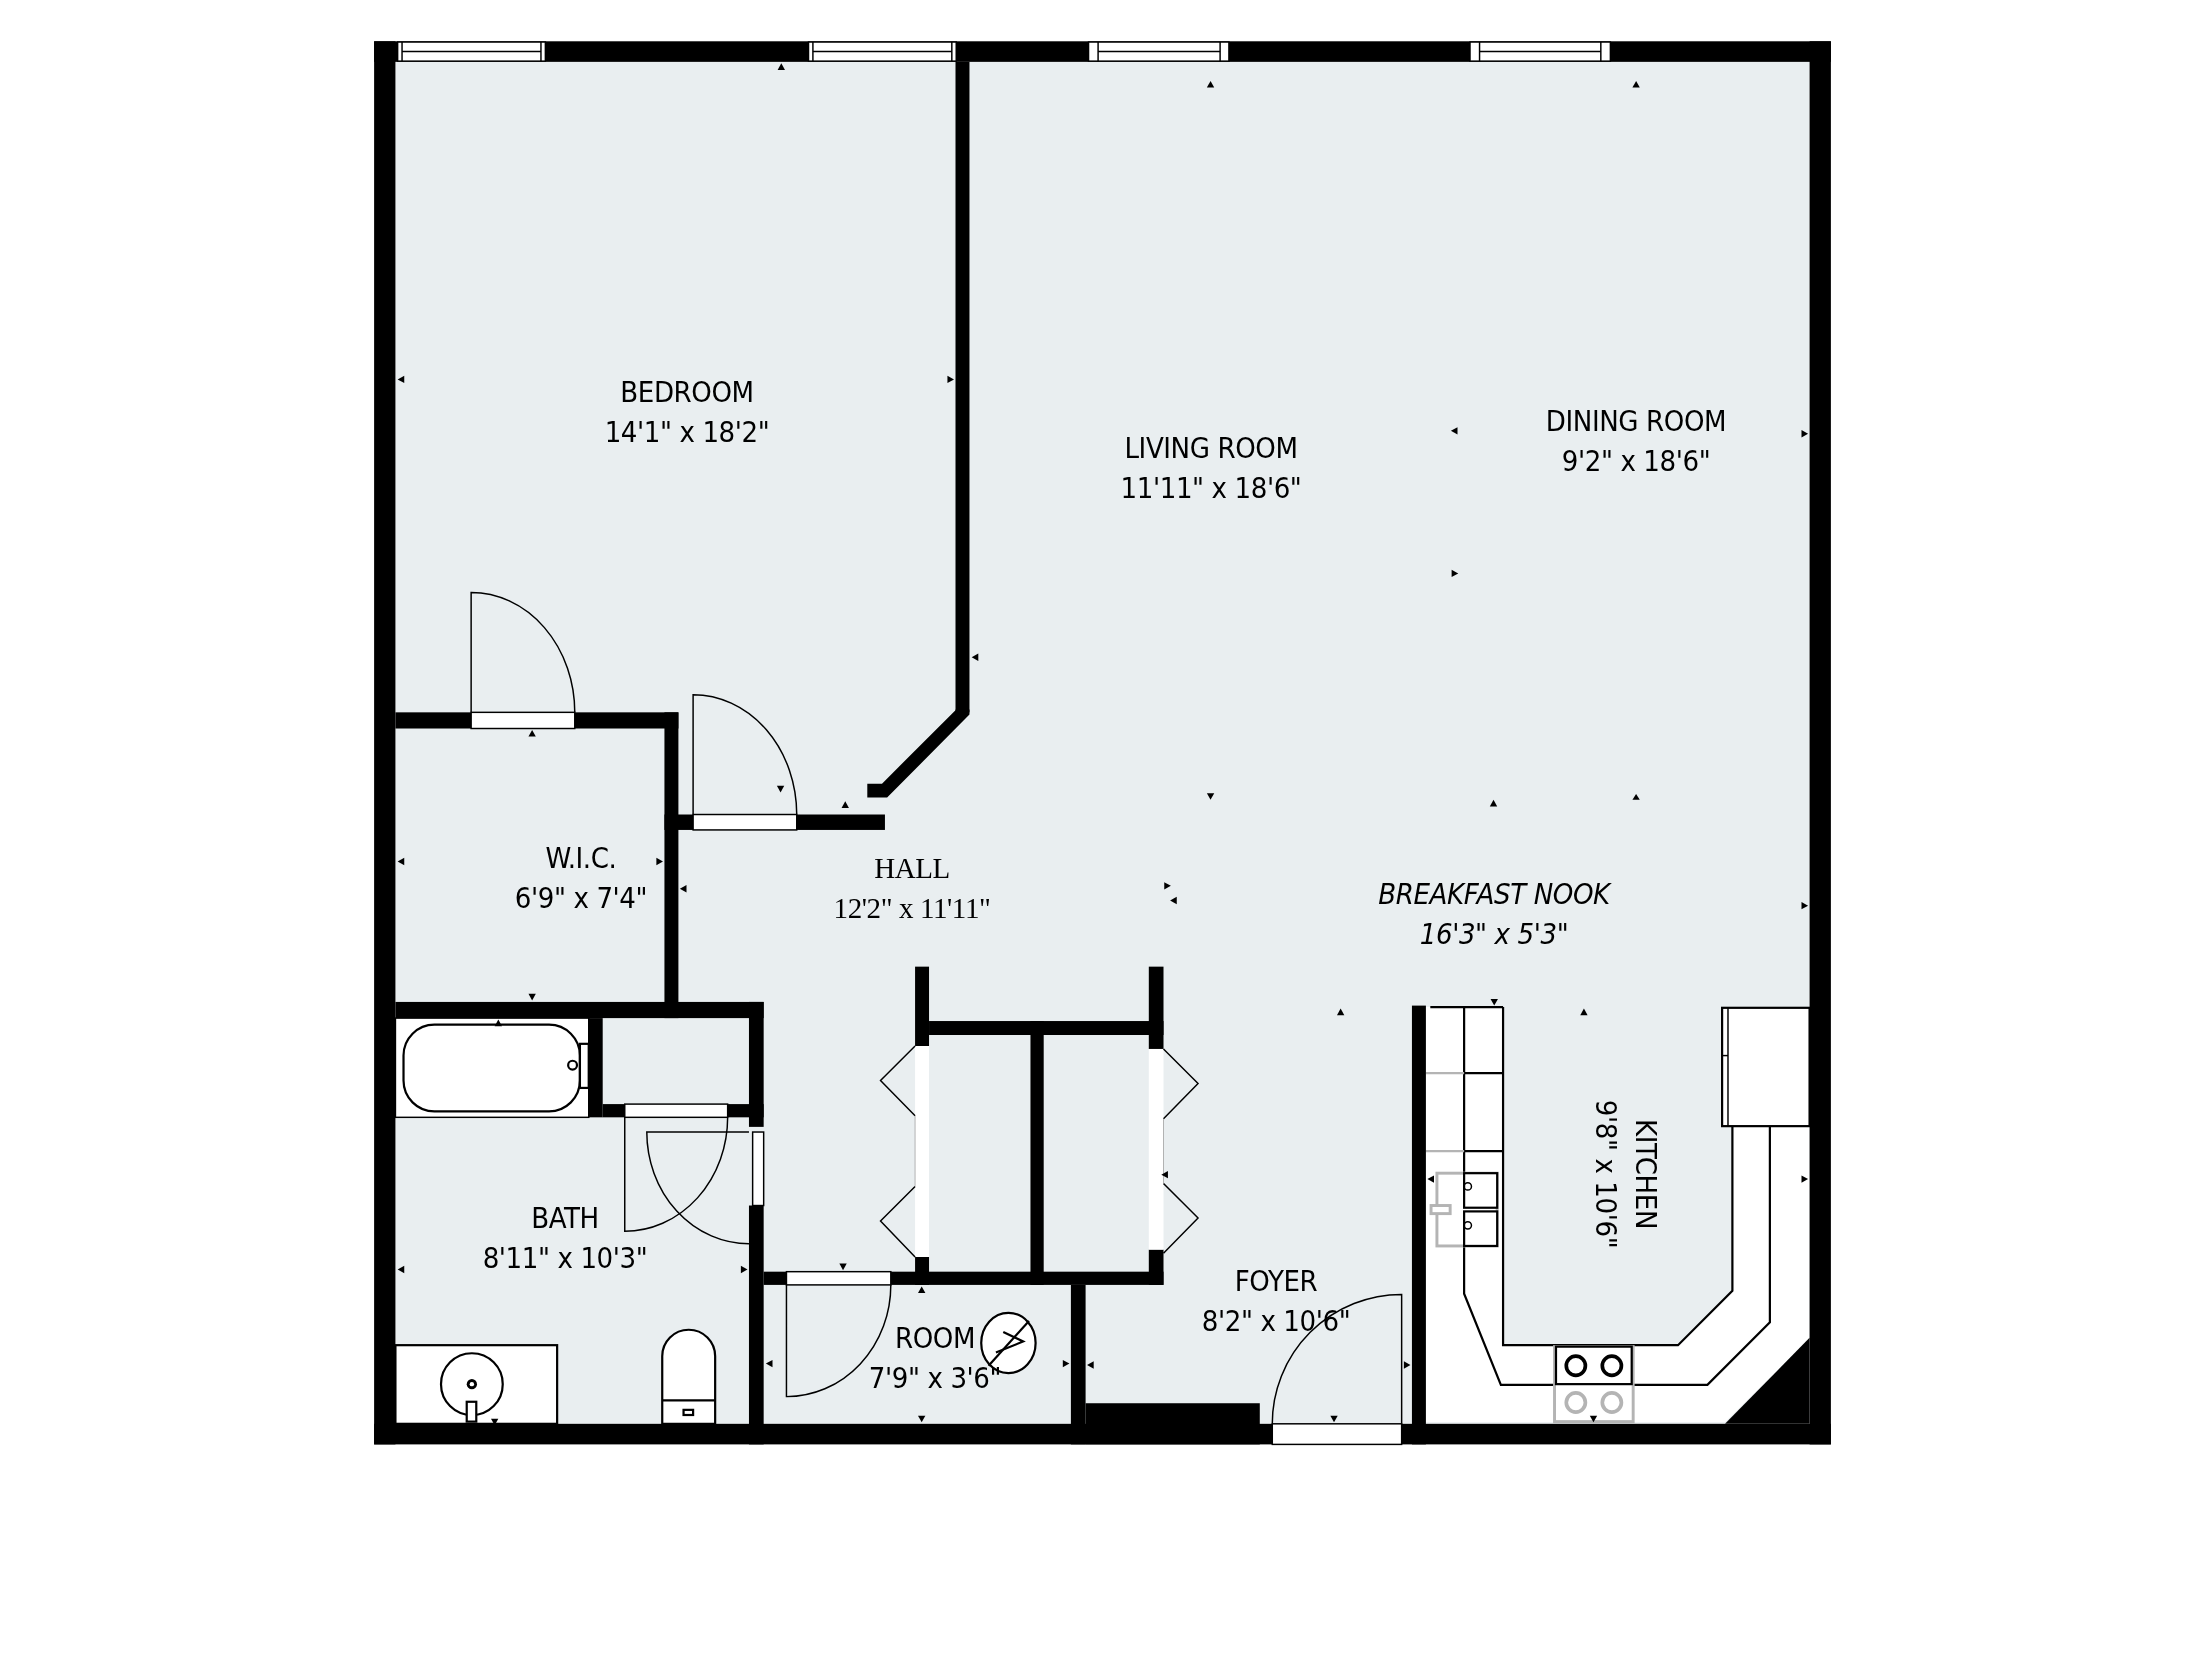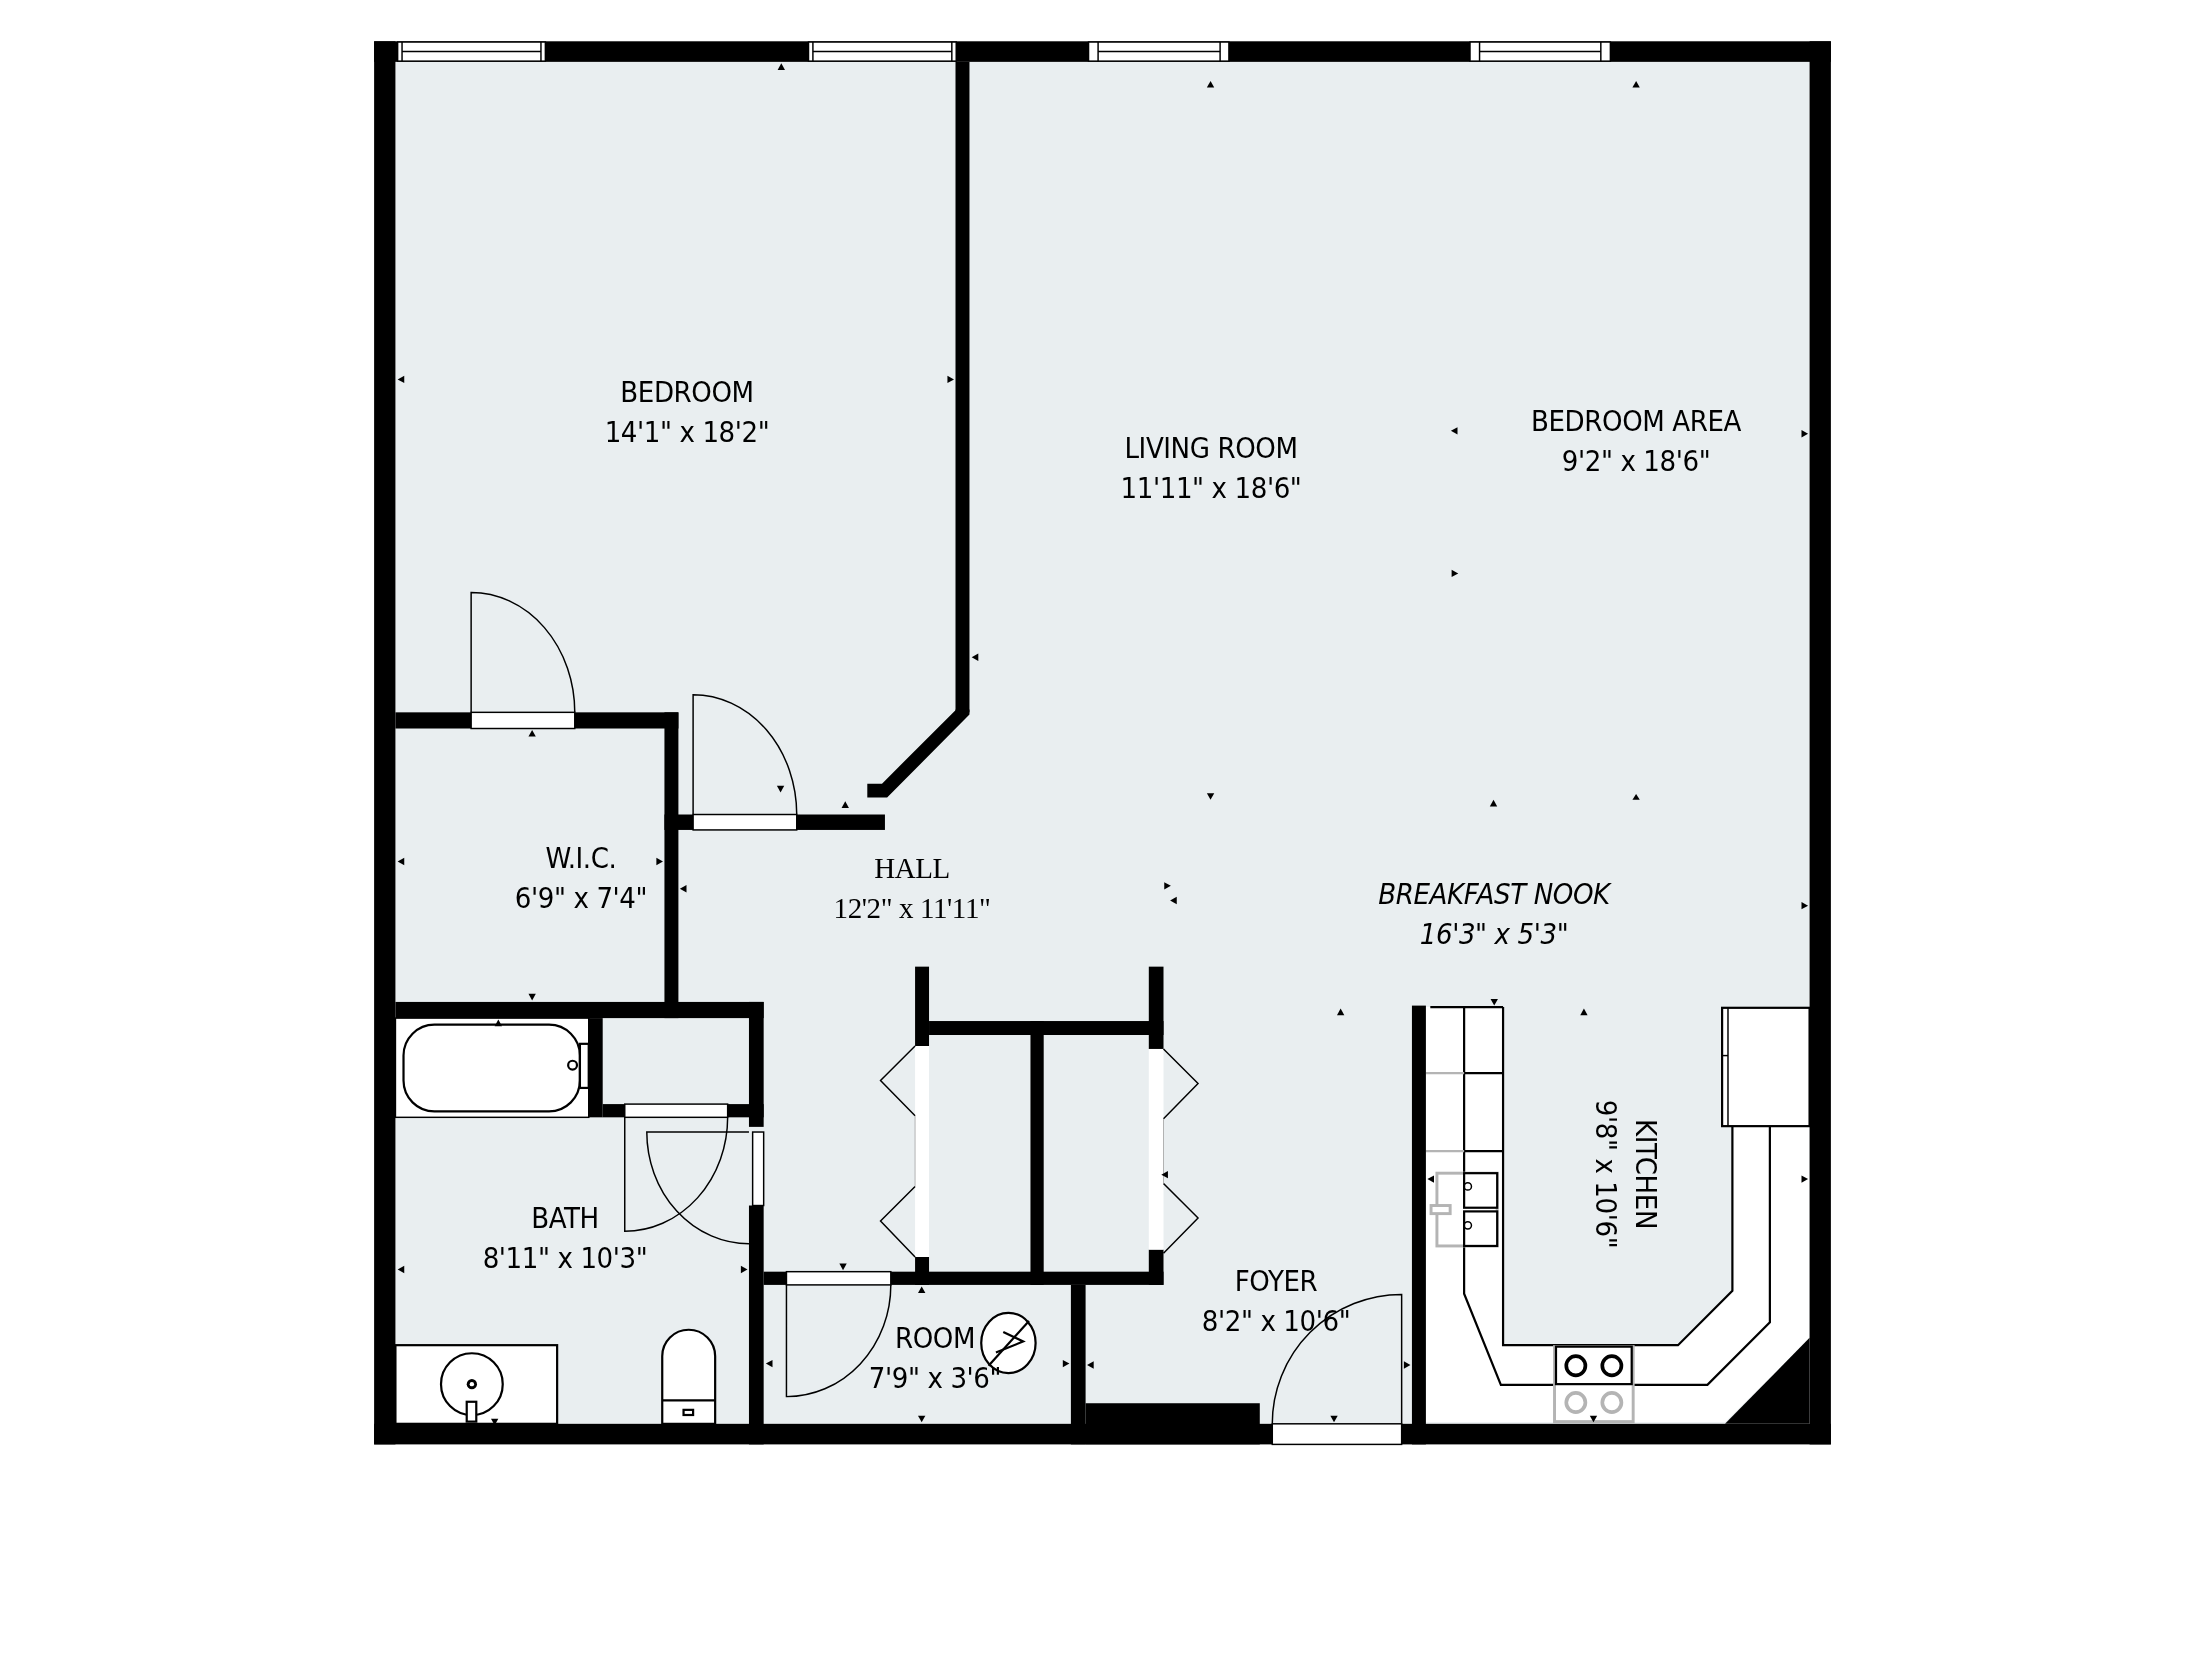--- a/index.html
+++ b/index.html
@@ -244,21 +244,21 @@
 
 <div class="room-label" style="left:687px; top:412px;">
   <span class="name">BEDROOM</span>
   <span class="dims">14'1" x 18'2"</span>
 </div>
 <div class="room-label" style="left:1211px; top:468px;text-align:center;">
   <span class="name">LIVING ROOM</span>
   <span class="dims">11'11" x 18'6"</span>
 </div>
 <div class="room-label" style="left:1636px; top:441px;">
-  <span class="name">BEDROOM AREA</span>
+  <span class="name">DINING ROOM</span>
   <span class="dims">9'2" x 18'6"</span>
 </div>
 <div class="room-label" style="left:533px; top:878px;margin-left:48px;">
   <span class="name">W.I.C.</span>
   <span class="dims">6'9" x 7'4"</span>
 </div>
 <div class="room-label" style="left:912px; top:888px;font-family:Liberation Serif, serif;">
   <span class="name">HALL</span>
   <span class="dims">12'2" x 11'11"</span>
 </div>

